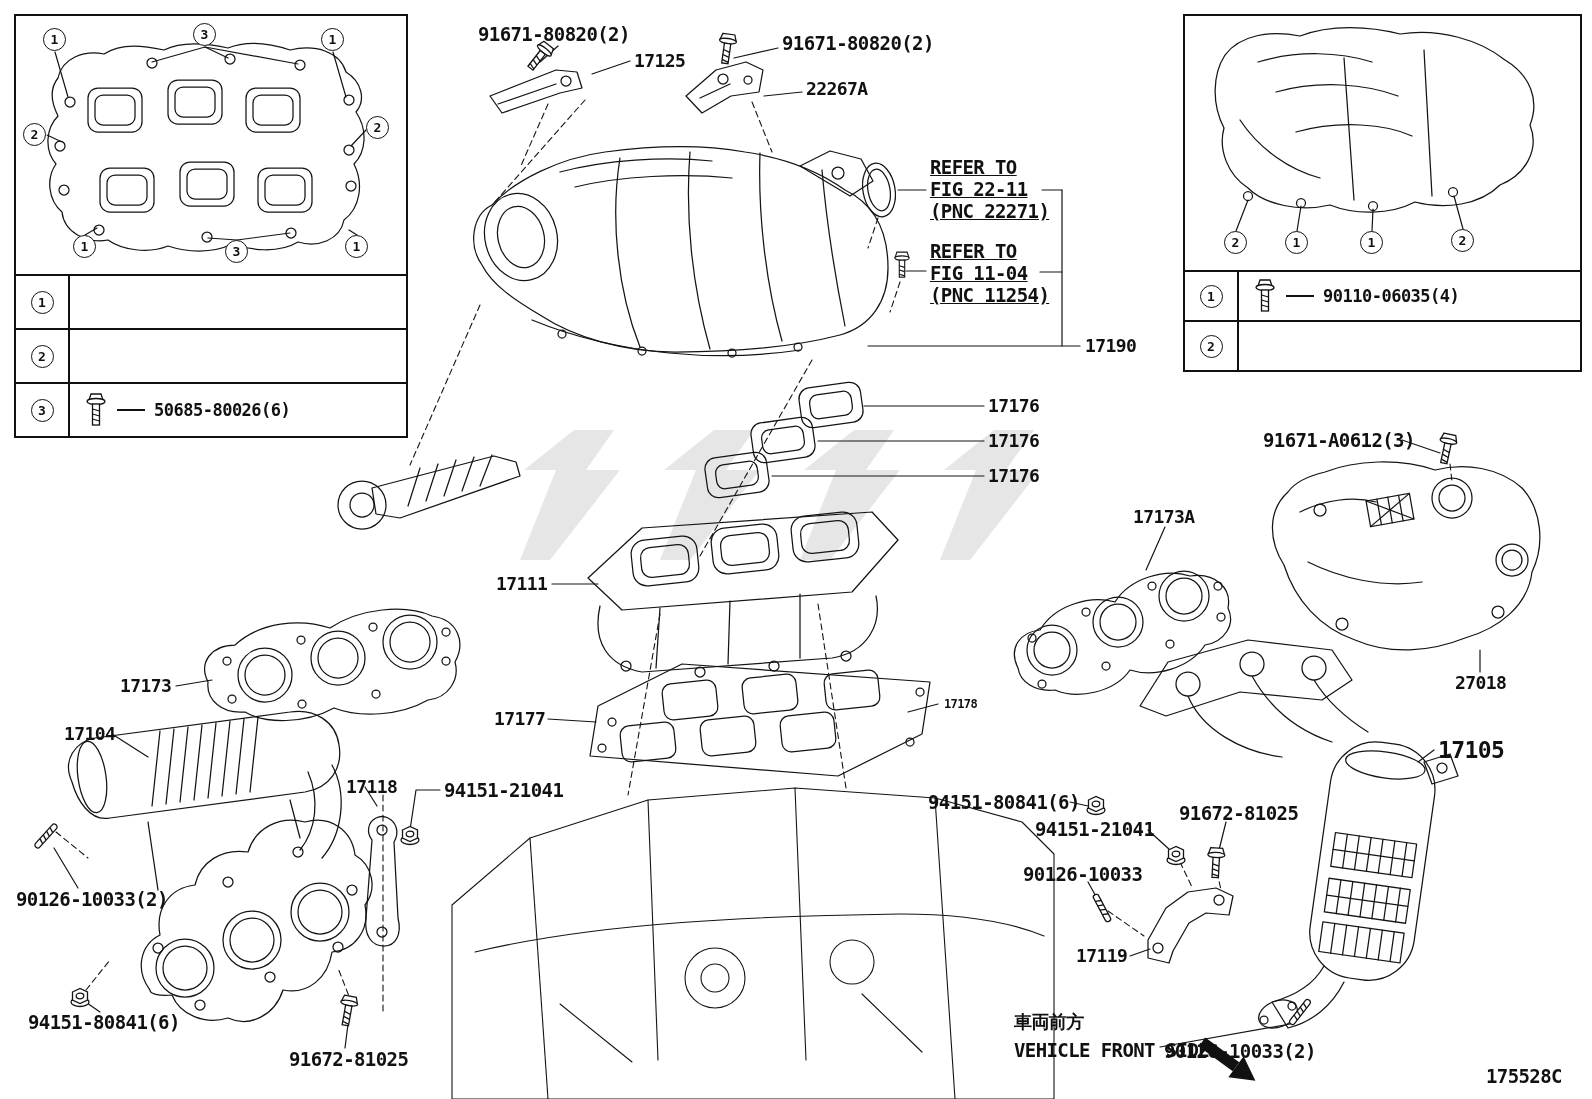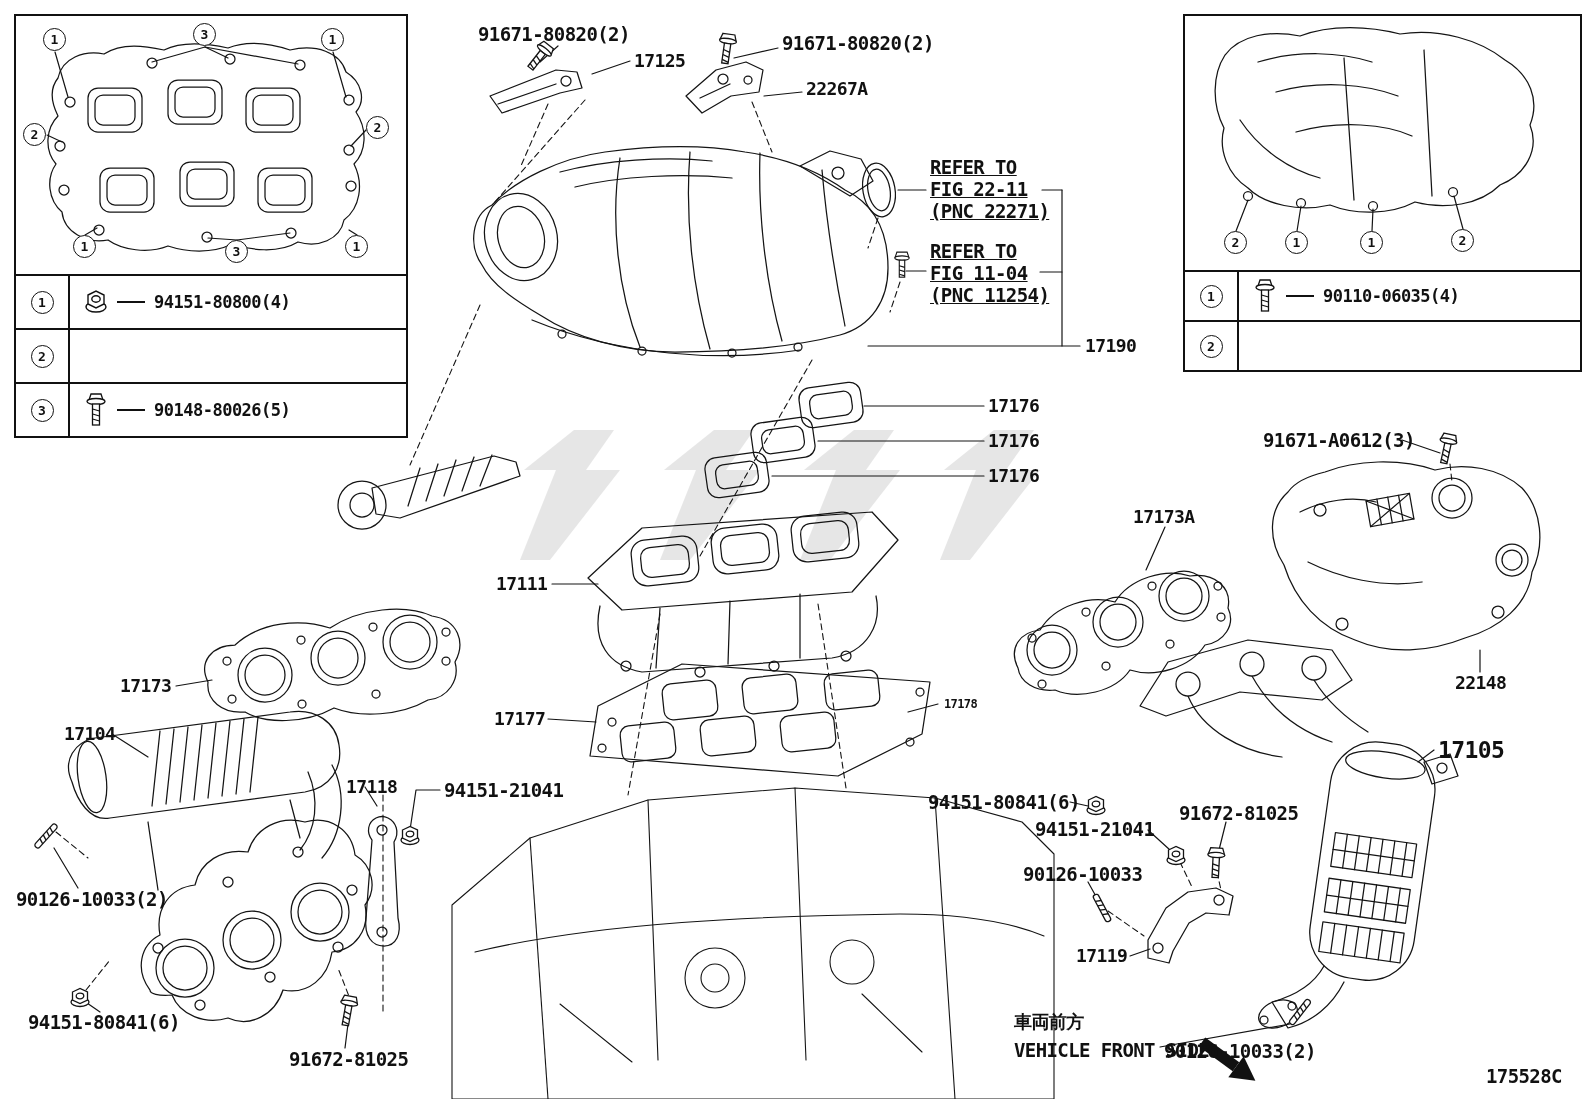--- a/index.html
+++ b/index.html
@@ -469,33 +469,20 @@
   <polygon points="42,-13 66,0 42,13"></polygon>
 </g>
 </svg>
 
 <div class="box" style="left:14px;top:14px;width:390px;height:420px">
   <div class="legend left-legend">
     <div class="legend-row">
       <div class="cell-num">
             <span class="circ">1</span>
           </div>
-      <div class="cell-part">
-        <span class="icon">
-              <svg width="24" height="26" viewBox="0 0 24 26">
-                <g fill="#fff" stroke="#111" stroke-width="1.4">
-                  <ellipse cx="12" cy="18" rx="10" ry="5"></ellipse>
-                  <polygon points="4,6 12,2 20,6 20,15 12,19 4,15"></polygon>
-                  <ellipse cx="12" cy="10" rx="4.2" ry="3.2"></ellipse>
-                </g>
-              </svg>
-            </span>
-        <span class="dashline"></span>
-        <span>94151-80800(4)</span>
-      </div>
     </div>
     <div class="legend-row">
       <div class="cell-num">
             <span class="circ">2</span>
           </div>
     </div>
     <div class="legend-row">
       <div class="cell-num">
             <span class="circ">3</span>
           </div>
@@ -506,21 +493,21 @@
                   <polygon points="7,2 17,2 19,8 5,8"></polygon>
                   <ellipse cx="12" cy="9.5" rx="9" ry="3"></ellipse>
                   <rect x="8.5" y="12" width="7" height="21"></rect>
                   <line x1="8.5" y1="17" x2="15.5" y2="19"></line>
                   <line x1="8.5" y1="22" x2="15.5" y2="24"></line>
                   <line x1="8.5" y1="27" x2="15.5" y2="29"></line>
                 </g>
               </svg>
             </span>
         <span class="dashline"></span>
-        <span>90148-80026(5)</span>
+        <span>50685-80026(6)</span>
       </div>
     </div>
   </div>
 </div>
 
 <div class="box" style="left:1183px;top:14px;width:395px;height:354px">
   <div class="legend right-legend">
     <div class="legend-row">
       <div class="cell-num">
             <span class="circ">1</span>
@@ -580,21 +567,21 @@
 <div class="lbl" style="left:988px;top:466px;font-size:18px">17176</div>
 <div class="lbl" style="left:1263px;top:430px">91671-A0612(3)</div>
 <div class="lbl" style="left:1133px;top:507px;font-size:18px">17173A</div>
 <div class="lbl" style="left:496px;top:574px;font-size:18px">17111</div>
 <div class="lbl" style="left:120px;top:676px;font-size:18px">17173</div>
 <div class="lbl" style="left:64px;top:724px;font-size:18px">17104</div>
 <div class="lbl" style="left:346px;top:777px;font-size:18px">17118</div>
 <div class="lbl" style="left:444px;top:780px">94151-21041</div>
 <div class="lbl" style="left:494px;top:709px;font-size:18px">17177</div>
 <div class="lbl" style="left:944px;top:694px;font-size:12px">17178</div>
-<div class="lbl" style="left:1455px;top:673px;font-size:18px">22148</div>
+<div class="lbl" style="left:1455px;top:673px;font-size:18px">27018</div>
 <div class="lbl" style="left:1438px;top:740px;font-size:23px">17105</div>
 <div class="lbl" style="left:928px;top:792px">94151-80841(6)</div>
 <div class="lbl" style="left:1035px;top:819px">94151-21041</div>
 <div class="lbl" style="left:1179px;top:803px">91672-81025</div>
 <div class="lbl" style="left:1023px;top:864px">90126-10033</div>
 <div class="lbl" style="left:1076px;top:946px;font-size:18px">17119</div>
 <div class="lbl" style="left:16px;top:889px">90126-10033(2)</div>
 <div class="lbl" style="left:28px;top:1012px">94151-80841(6)</div>
 <div class="lbl" style="left:289px;top:1049px">91672-81025</div>
 <div class="lbl" style="left:1164px;top:1041px">90126-10033(2)</div>

